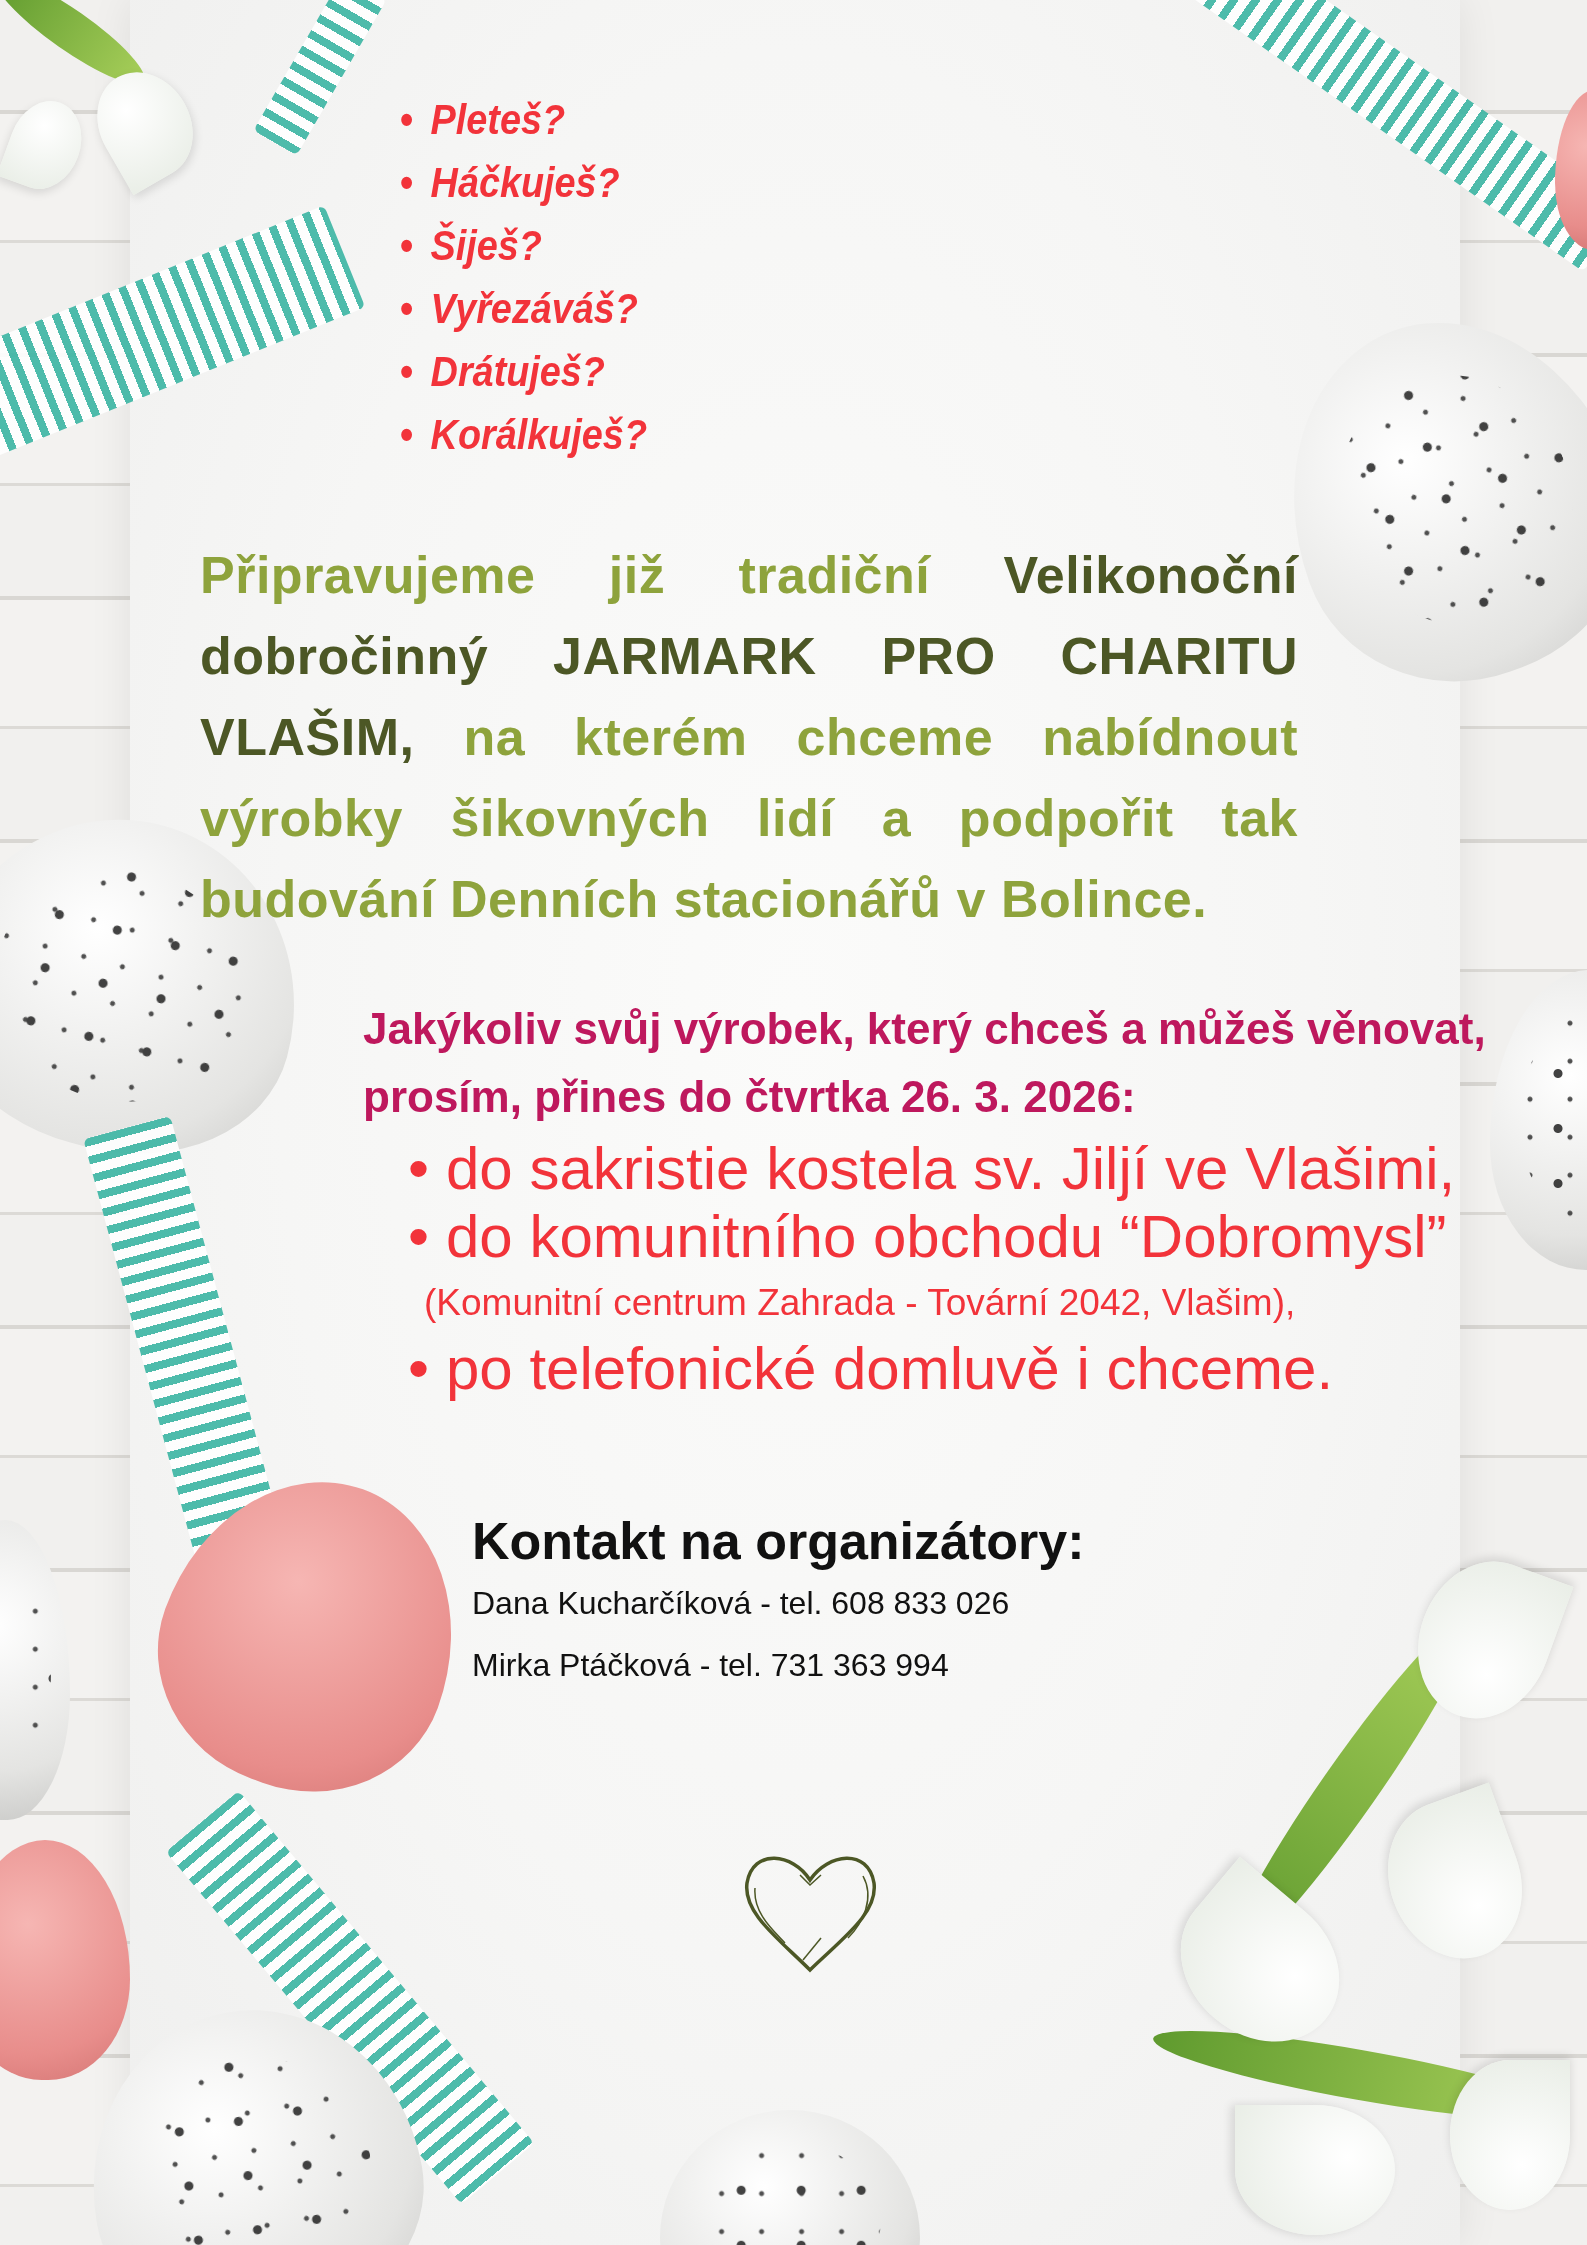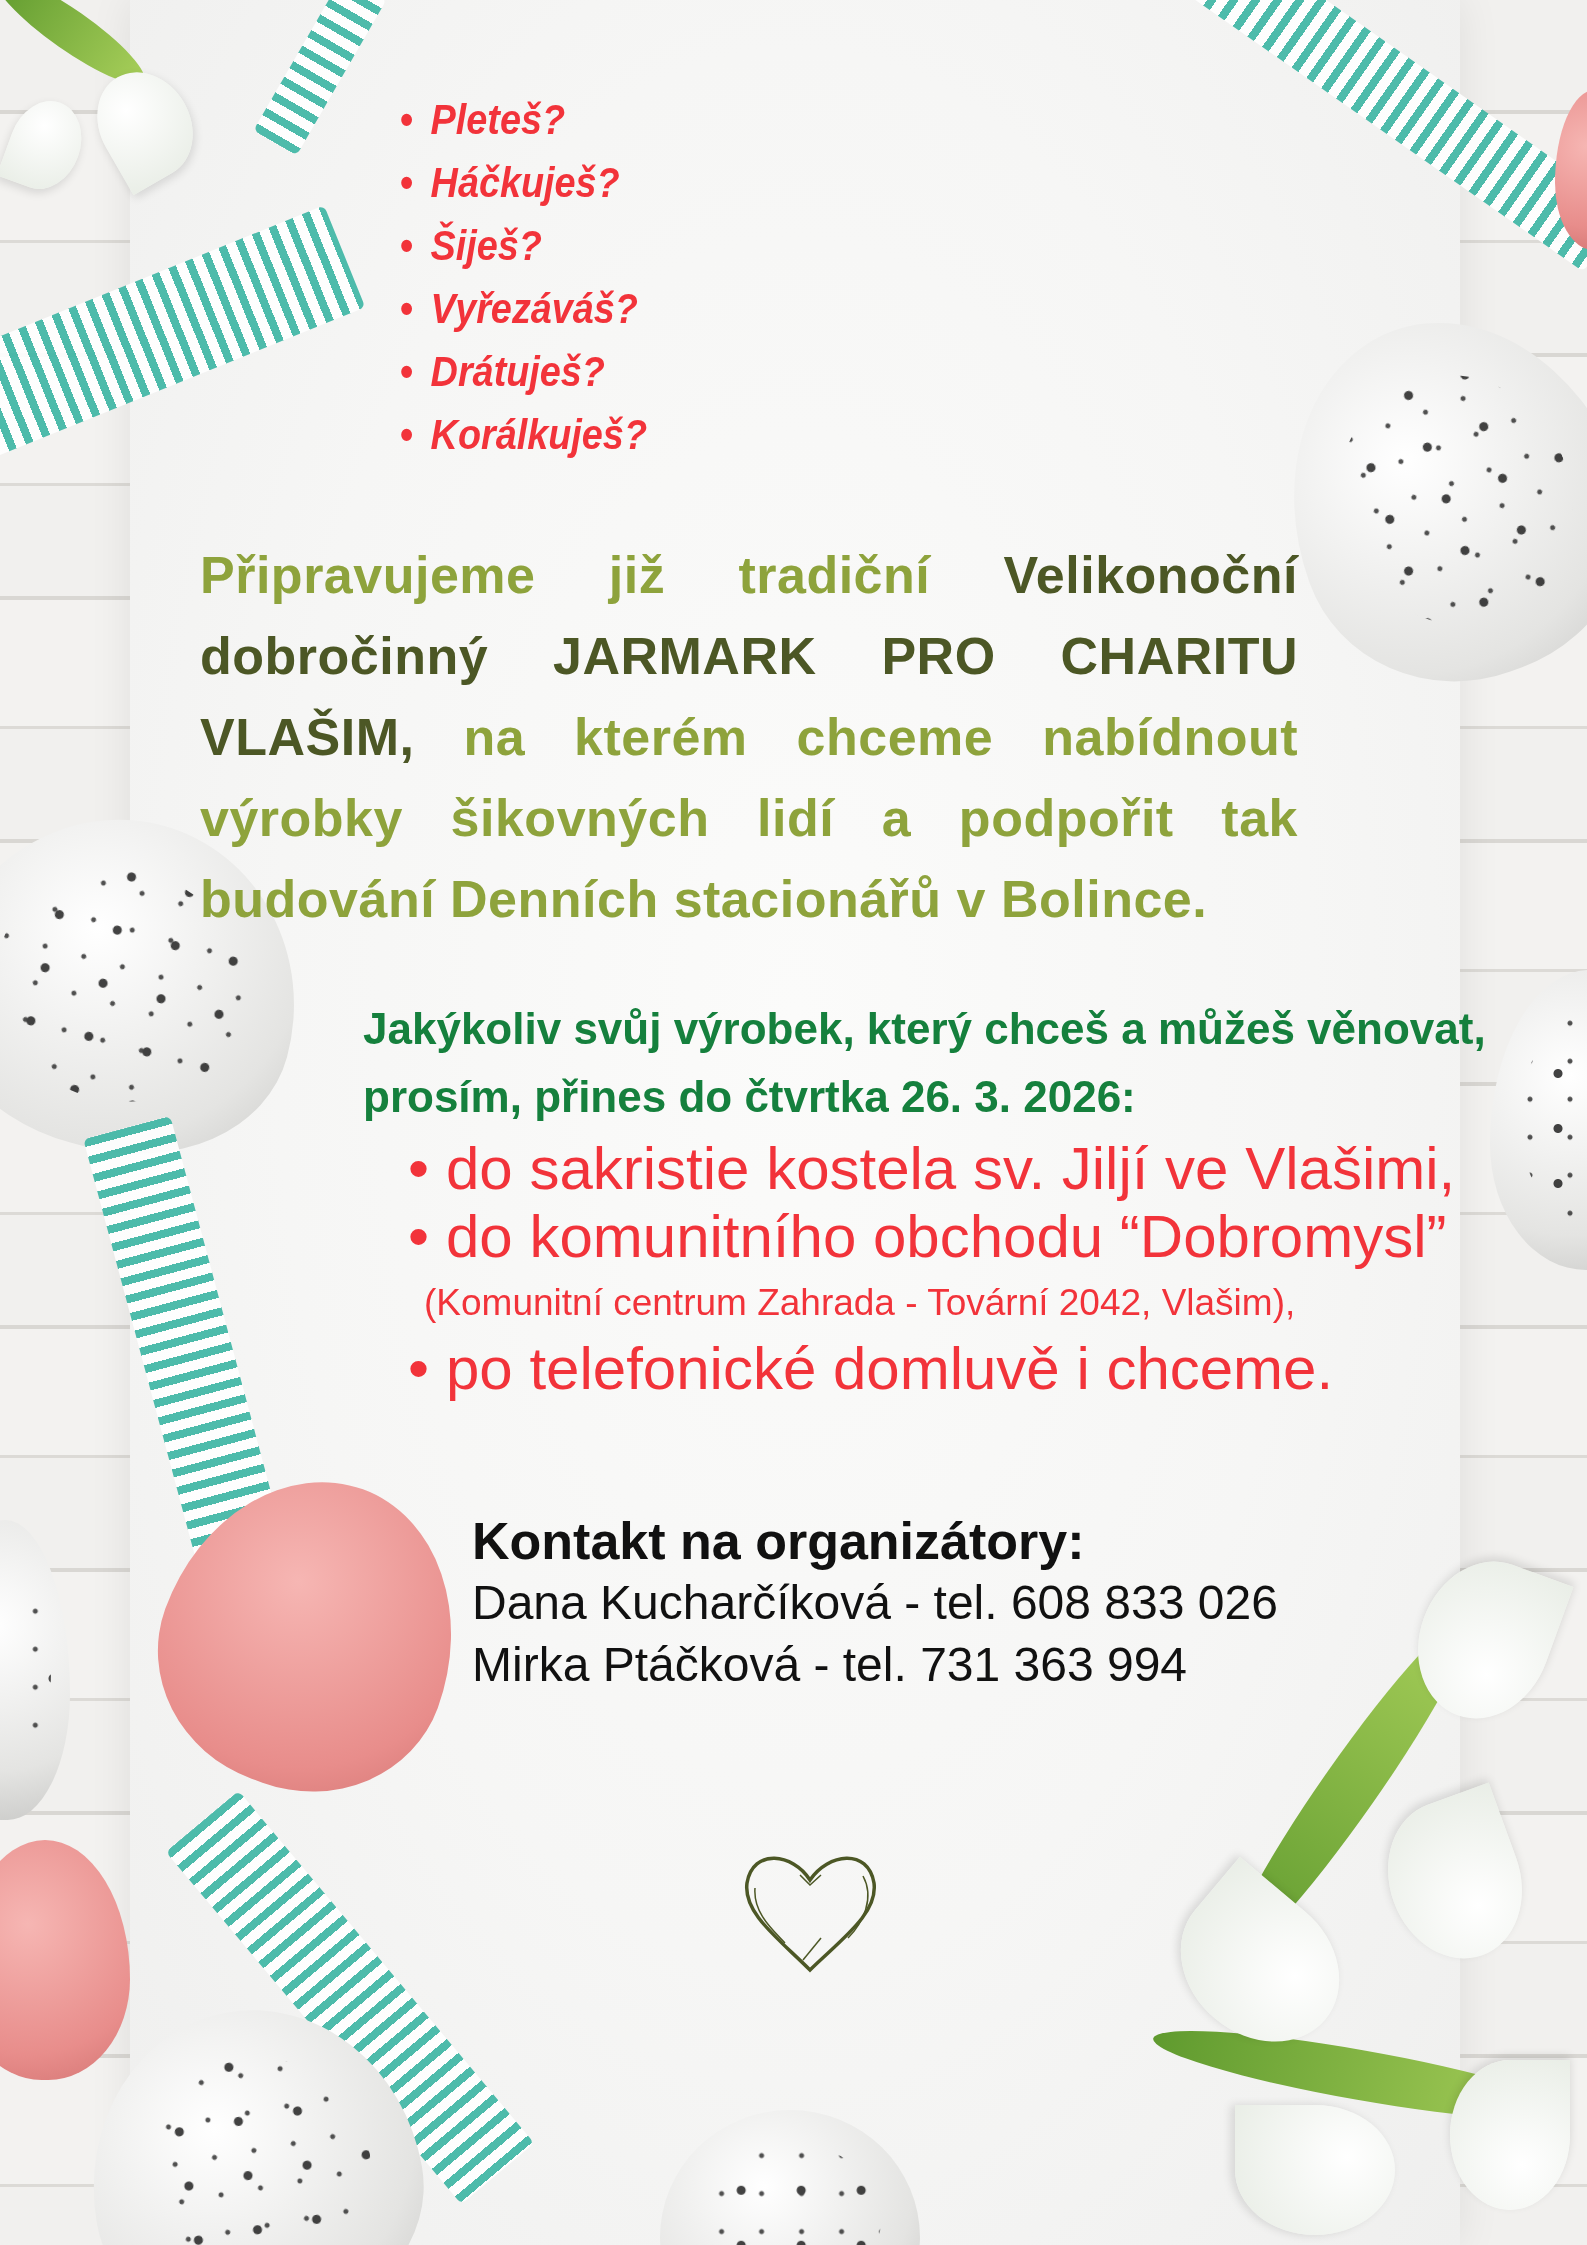--- a/index.html
+++ b/index.html
@@ -45,30 +45,30 @@
 
     .intro {
       position: absolute; left: 200px; top: 535px; width: 1098px;
       font-size: 52px; font-weight: bold; line-height: 81px; text-align: justify;
       color: #8ea33c; letter-spacing: 0.5px;
     }
     .intro .dark { color: #4c5725; }
 
     .notice {
       position: absolute; left: 363px; top: 995px; width: 1150px;
-      font-size: 44px; font-weight: bold; line-height: 68px; color: #15803d;
+      font-size: 44px; font-weight: bold; line-height: 68px; color: #be185d;
     }
     .places { position: absolute; left: 408px; top: 1135px; margin: 0; padding: 0; list-style: none; color: #f2333a; }
     .places li { font-size: 60px; line-height: 68px; white-space: nowrap; }
     .places li .dot { display: inline-block; width: 38px; }
     .places li.sub { font-size: 37px; line-height: 64px; padding-left: 16px; }
 
     .contact { position: absolute; left: 472px; top: 1510px; color: #111; }
     .contact .title { font-size: 52px; font-weight: bold; line-height: 62px; }
-    .contact .row { font-size: 48px; line-height: 62px; }
+    .contact .row { font-size: 32px; line-height: 62px; }
 
     .heart { position: absolute; left: 733px; top: 1838px; width: 155px; height: 140px; }
   </style>
 </head>
 <body>
 
 <div class="bg-wood"></div>
 <div class="paper"></div>
 
 <div class="leaf" style="left:-20px;top:10px;width:180px;height:40px;transform:rotate(35deg);"></div>

